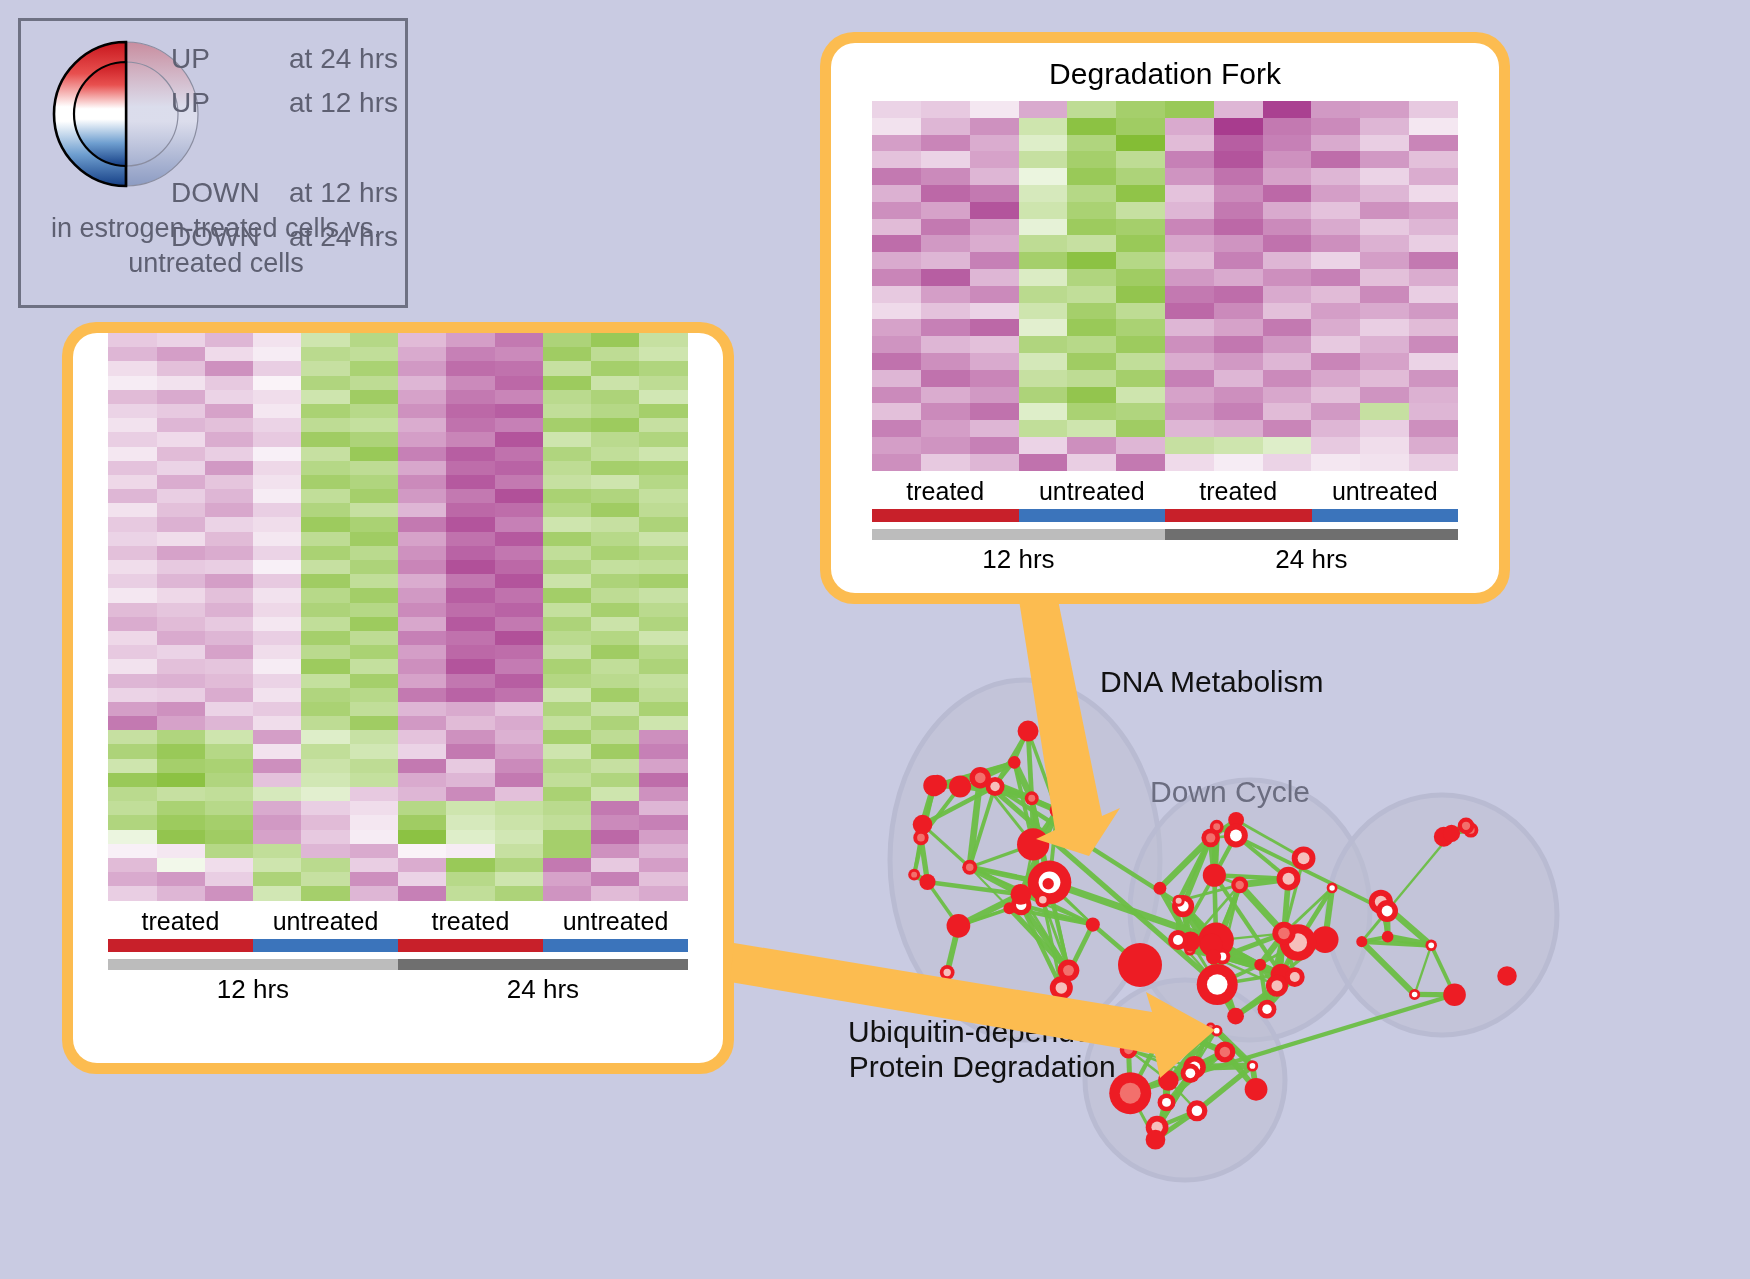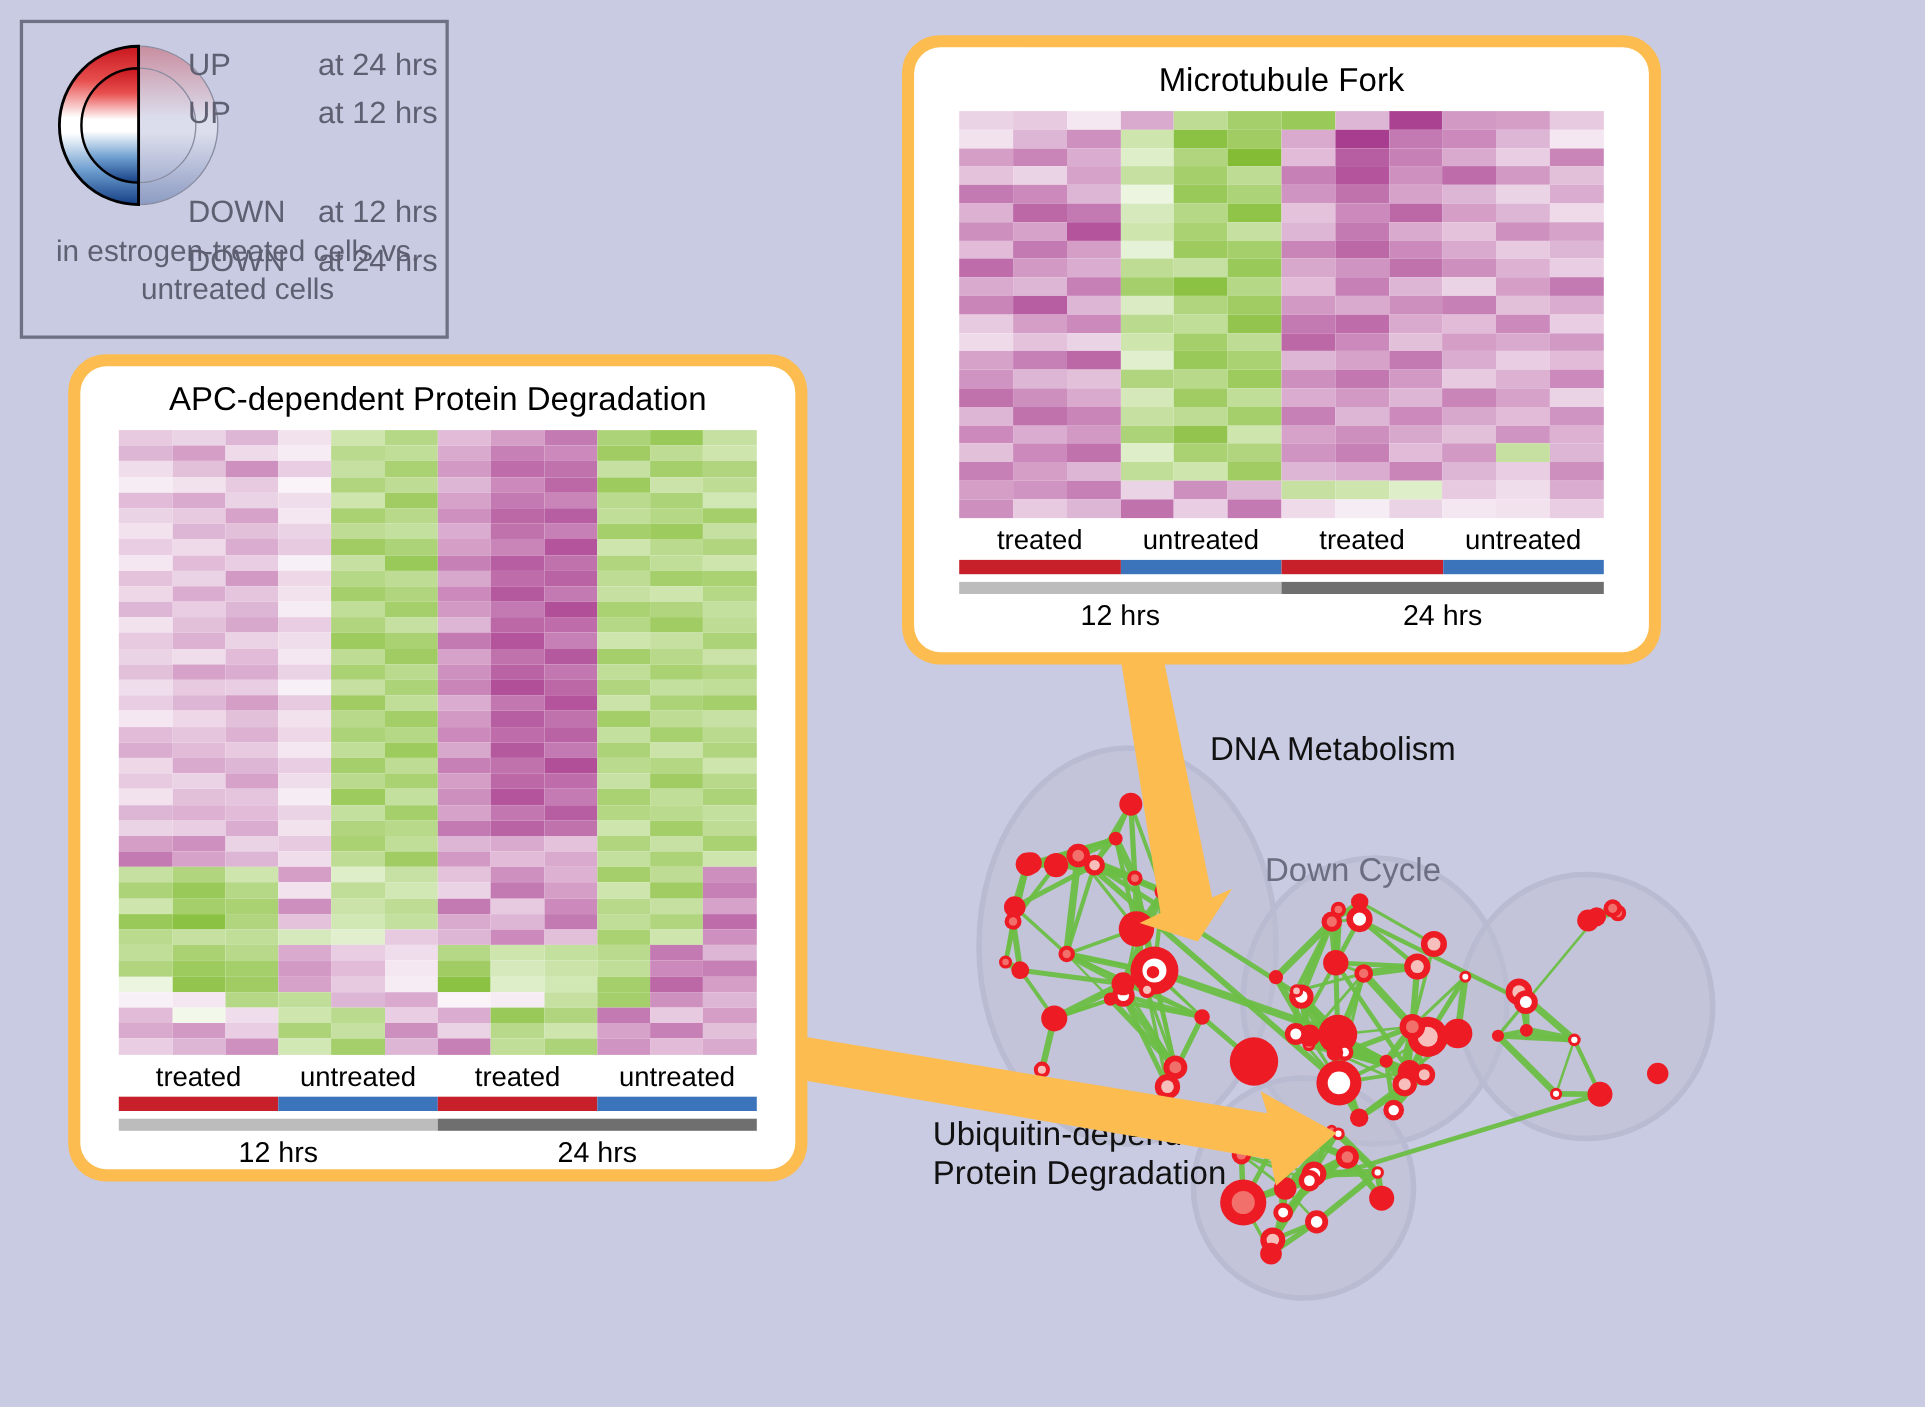--- a/index.html
+++ b/index.html
@@ -53,21 +53,21 @@
   .grpBar{display:grid;grid-template-columns:repeat(4,1fr);height:13px;margin-top:3px;}
   .timeBar{display:grid;grid-template-columns:repeat(2,1fr);height:11px;margin-top:7px;}
   .timeLabels{display:grid;grid-template-columns:repeat(2,1fr);margin-top:4px;}
   .timeLabels span{text-align:center;font-size:26px;color:#000;}
 
   #panelRF{left:820px;top:32px;width:690px;height:572px;}
   #panelAPC{left:62px;top:322px;width:672px;height:752px;}
 
   
   #network{position:absolute;left:770px;top:610px;width:980px;height:669px;}
-  .netLabel{position:absolute;white-space:pre-line;line-height:1.15;}
+  .netLabel{position:absolute;white-space:pre-line;line-height:1.15;text-align:center;}
   #lblDNA{left:330px;top:55px;font-size:30px;color:#111;}
   #lblCell{left:380px;top:165px;font-size:30px;color:#6b6d80;}
   #lblMicro{left:608px;top:368px;font-size:30px;color:#6b6d80;text-align:left;}
   #lblUbi{left:78px;top:405px;font-size:30px;color:#111;}
 </style>
 </head>
 <body>
 
 <div class="stage">
 
@@ -115,21 +115,21 @@
       </div>
     </div>
 
     <div class="keyFoot">in estrogen-treated cells
 vs. untreated cells</div>
   </div>
 
 
   <div class="panel" id="panelRF">
     <div class="panelInner">
-      <div class="panelTitle">Microtubule Fork</div>
+      <div class="panelTitle">Degradation Fork</div>
       <div class="hm" id="hmRF" style="grid-template-columns: repeat(12, 48.8px); grid-auto-rows: 16.8px;">
           <div style="background: rgb(235, 211, 230);"></div>
           <div style="background: rgb(231, 201, 224);"></div>
           <div style="background: rgb(244, 231, 241);"></div>
           <div style="background: rgb(217, 170, 206);"></div>
           <div style="background: rgb(190, 220, 148);"></div>
           <div style="background: rgb(165, 207, 107);"></div>
           <div style="background: rgb(153, 201, 88);"></div>
           <div style="background: rgb(222, 182, 213);"></div>
           <div style="background: rgb(170, 65, 145);"></div>
@@ -409,21 +409,20 @@
         <div class="timeLabels">
           <span>12 hrs</span>
           <span>24 hrs</span>
         </div>
       </div>
     </div>
   </div>
 
   <div class="panel" id="panelAPC">
     <div class="panelInner">
-      <div class="panelTitle">APC-dependent Protein Degradation</div>
       <div class="hm" id="hmAPC" style="grid-template-columns: repeat(12, 48.3px); grid-auto-rows: 14.2px;">
           <div style="background: rgb(231, 201, 224);"></div>
           <div style="background: rgb(235, 211, 230);"></div>
           <div style="background: rgb(222, 182, 213);"></div>
           <div style="background: rgb(242, 226, 238);"></div>
           <div style="background: rgb(206, 229, 174);"></div>
           <div style="background: rgb(181, 216, 134);"></div>
           <div style="background: rgb(225, 187, 215);"></div>
           <div style="background: rgb(212, 158, 199);"></div>
           <div style="background: rgb(195, 121, 177);"></div>

